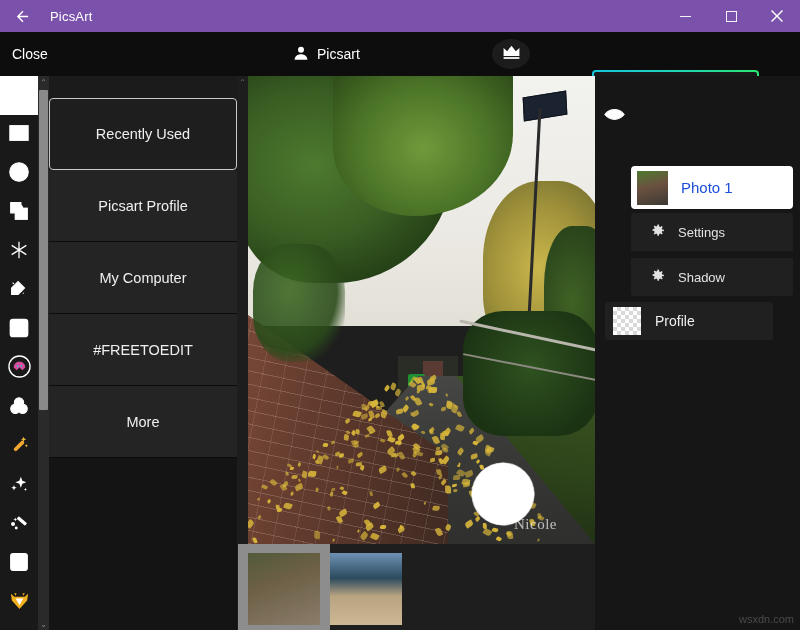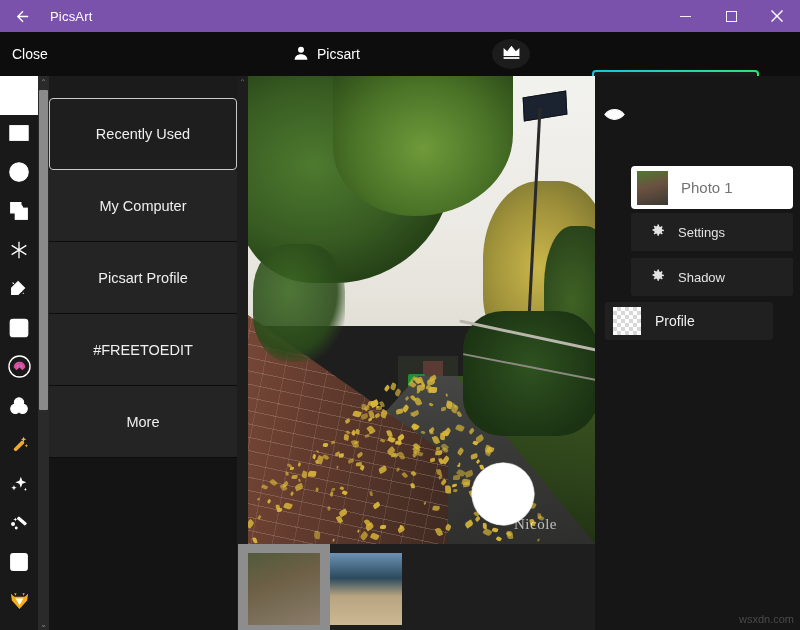--- a/index.html
+++ b/index.html
@@ -146,21 +146,21 @@
   
   .layers { position:absolute; left:595px; top:76px; width:205px; height:554px;
     background:#161616; }
   .eye { position:absolute; left:8px; top:28px; width:22px; height:20px;
     display:flex; align-items:center; justify-content:center; }
   .layer-photo { position:absolute; left:36px; top:90px; width:162px; height:43px;
     background:#fff; border-radius:4px; display:flex; align-items:center;
     padding-left:6px; gap:13px; }
   .layer-photo .thumb { width:31px; height:34px;
     background:linear-gradient(165deg,#4e7a2f 0%,#6b5140 45%,#3c3a33 100%); }
-  .layer-photo .nm { color:#737373; font-size:15px; }
+  .layer-photo .nm { color:#1d4ed8; font-size:15px; }
   .layer-row { position:absolute; left:36px; width:162px; height:38px;
     background:#202020; display:flex; align-items:center; gap:12px;
     padding-left:18px; font-size:13px; color:#e2e2e2; }
   .layer-settings { top:137px; border-radius:3px 3px 0 0; }
   .layer-shadow { top:182px; border-radius:0 0 3px 3px; }
   .layer-canvas { position:absolute; left:10px; top:226px; width:168px; height:38px;
     background:#202020; border-radius:3px; display:flex; align-items:center;
     gap:14px; padding-left:8px; font-size:14px; color:#efefef; }
   .layer-canvas .sw { width:28px; height:28px;
     background-color:#fff;
@@ -369,24 +369,24 @@
     <div class="arr">⌃</div>
     <div class="thumb"></div>
     <div class="arr" style="position:absolute;bottom:0;width:11px;">⌄</div>
   </div>
 
   <div class="panel">
     <div class="panel-item selected">
       <span>Recently Used</span>
     </div>
     <div class="panel-item">
+      <span>Picsart Profile</span>
+    </div>
+    <div class="panel-item">
       <span>My Computer</span>
-    </div>
-    <div class="panel-item">
-      <span>Picsart Profile</span>
     </div>
     <div class="panel-item">
       <span>#FREETOEDIT</span>
     </div>
     <div class="panel-item">
       <span>More</span>
     </div>
     <div class="panel-rest"></div>
   </div>
 

